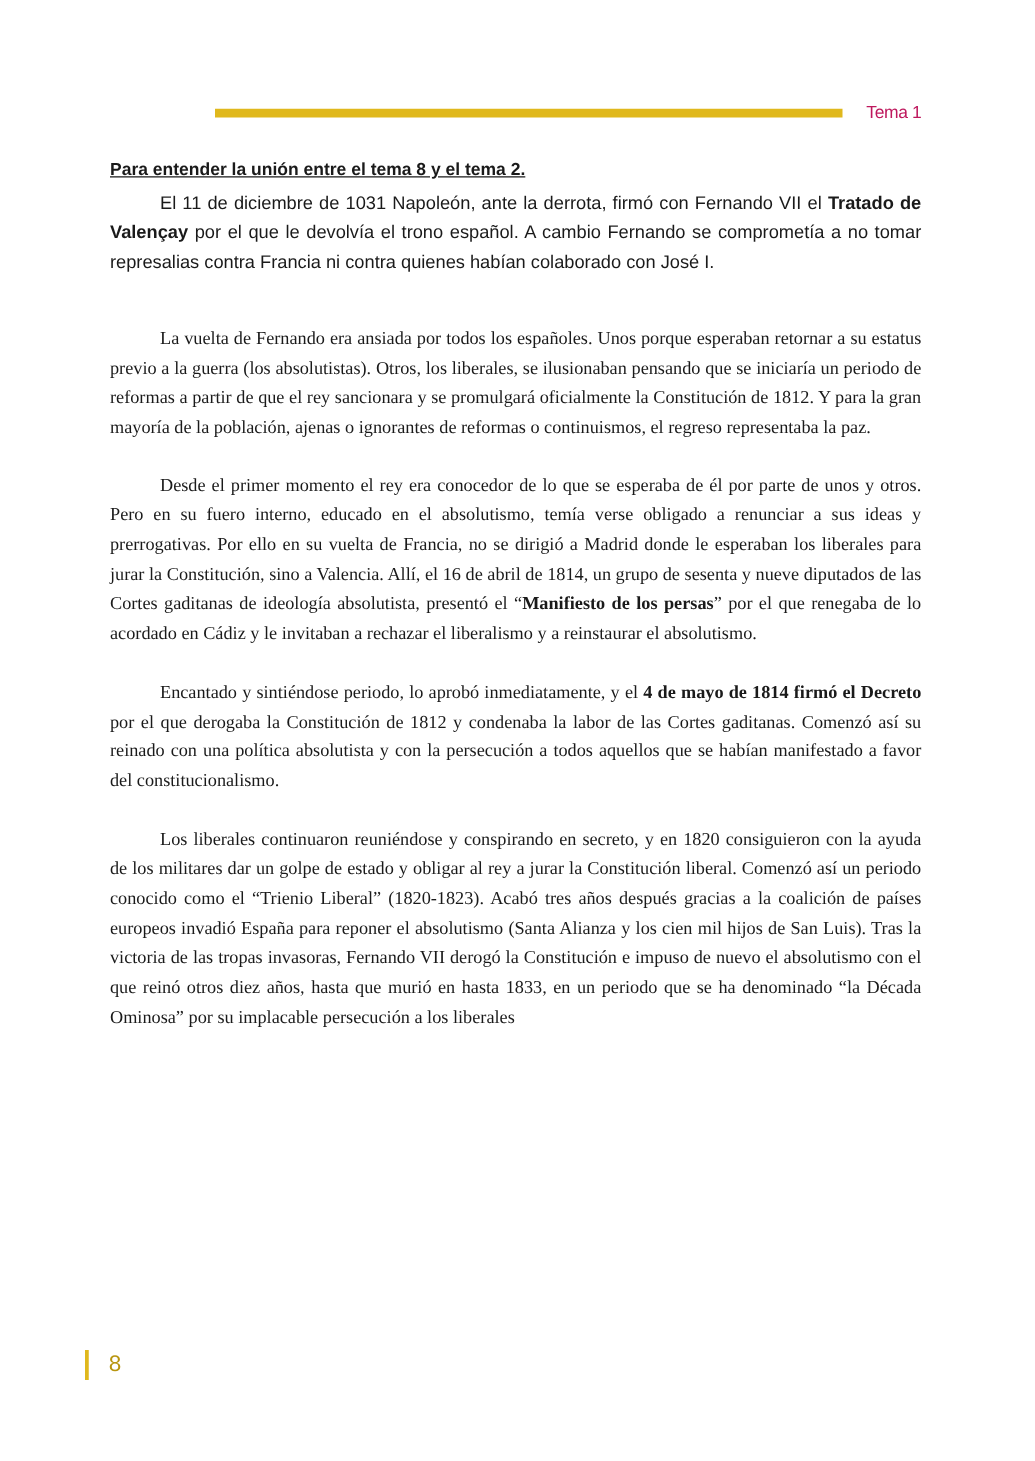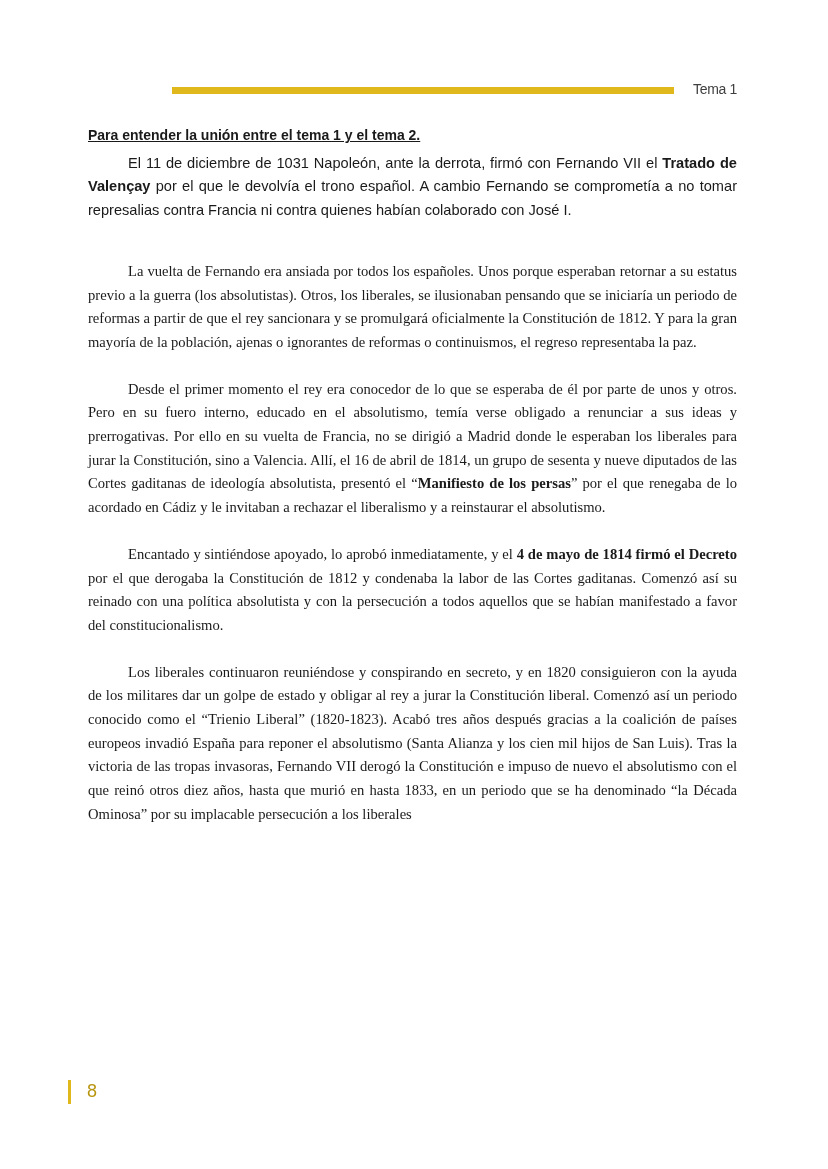--- a/index.html
+++ b/index.html
@@ -1,41 +1,41 @@
 <!DOCTYPE html>
 <html><head>
   <meta charset="utf-8">
   <style>
     html, body { margin: 0; padding: 0; background: #ffffff; }
     body { width: 828px; height: 1169px; position: relative; overflow: hidden;
            font-family: "Liberation Sans", sans-serif; color: #1a1a1a; }
     .header-bar { position: absolute; left: 172px; top: 87px; width: 502px; height: 7px; background: #e0b81c; }
-    .header-title { position: absolute; left: 693px; top: 81px; font-size: 14px; color: #404040; letter-spacing: -0.3px; }
+    .header-title { position: absolute; left: 693px; top: 81px; font-size: 14px; color: #be185d; letter-spacing: -0.3px; }
     .content { position: absolute; left: 88px; top: 124px; width: 649px; font-size: 14.6px; line-height: 23.7px; }
     .section-title { font-weight: bold; text-decoration: underline; margin: 0 0 4px 0; font-size: 14px; }
     p { margin: 0; text-align: justify; text-indent: 40px; }
     p + p { margin-top: 23px; font-family: Liberation Serif, serif; }
     b { font-weight: bold; }
     .footer-bar { position: absolute; left: 68px; top: 1080px; width: 3px; height: 24px; background: #e0b81c; }
     .page-number { position: absolute; left: 87px; top: 1081px; font-size: 18px; color: #b8950f; }
   </style>
 </head>
 <body>
 
 <div class="header-bar"></div>
 <div class="header-title">Tema 1</div>
 
 <div class="content">
-  <div class="section-title">Para entender la unión entre el tema 1 y el tema 2.</div>
+  <div class="section-title">Para entender la unión entre el tema 8 y el tema 2.</div>
 
   <p><span>El 11 de diciembre de 1031 Napoleón, ante la derrota, firmó con Fernando VII el </span><b>Tratado de Valençay</b><span> por el que le devolvía el trono español. A cambio Fernando se comprometía a no tomar represalias contra Francia ni contra quienes habían colaborado con José I.</span></p>
 
   <p style="margin-top:37px;">La vuelta de Fernando era ansiada por todos los españoles. Unos porque esperaban retornar a su estatus previo a la guerra (los absolutistas). Otros, los liberales, se ilusionaban pensando que se iniciaría un periodo de reformas a partir de que el rey sancionara y se promulgará oficialmente la Constitución de 1812. Y para la gran mayoría de la población, ajenas o ignorantes de reformas o continuismos, el regreso representaba la paz.</p>
 
   <p><span>Desde el primer momento el rey era conocedor de lo que se esperaba de él por parte de unos y otros. Pero en su fuero interno, educado en el absolutismo, temía verse obligado a renunciar a sus ideas y prerrogativas. Por ello en su vuelta de Francia, no se dirigió a Madrid donde le esperaban los liberales para jurar la Constitución, sino a Valencia. Allí, el 16 de abril de 1814, un grupo de sesenta y nueve diputados de las Cortes gaditanas de ideología absolutista, presentó el “</span><b>Manifiesto de los persas</b><span>” por el que renegaba de lo acordado en Cádiz y le invitaban a rechazar el liberalismo y a reinstaurar el absolutismo.</span></p>
 
-  <p><span>Encantado y sintiéndose apoyado, lo aprobó inmediatamente, y el </span><b>4 de mayo de 1814 firmó el Decreto</b><span> por el que derogaba la Constitución de 1812 y condenaba la labor de las Cortes gaditanas. Comenzó así su reinado con una política absolutista y con la persecución a todos aquellos que se habían manifestado a favor del constitucionalismo.</span></p>
+  <p><span>Encantado y sintiéndose periodo, lo aprobó inmediatamente, y el </span><b>4 de mayo de 1814 firmó el Decreto</b><span> por el que derogaba la Constitución de 1812 y condenaba la labor de las Cortes gaditanas. Comenzó así su reinado con una política absolutista y con la persecución a todos aquellos que se habían manifestado a favor del constitucionalismo.</span></p>
 
   <p>Los liberales continuaron reuniéndose y conspirando en secreto, y en 1820 consiguieron con la ayuda de los militares dar un golpe de estado y obligar al rey a jurar la Constitución liberal. Comenzó así un periodo conocido como el “Trienio Liberal” (1820-1823). Acabó tres años después gracias a la coalición de países europeos invadió España para reponer el absolutismo (Santa Alianza y los cien mil hijos de San Luis). Tras la victoria de las tropas invasoras, Fernando VII derogó la Constitución e impuso de nuevo el absolutismo con el que reinó otros diez años, hasta que murió en hasta 1833, en un periodo que se ha denominado “la Década Ominosa” por su implacable persecución a los liberales</p>
 </div>
 
 <div class="footer-bar"></div>
 <div class="page-number">8</div>
 
 </body></html>

